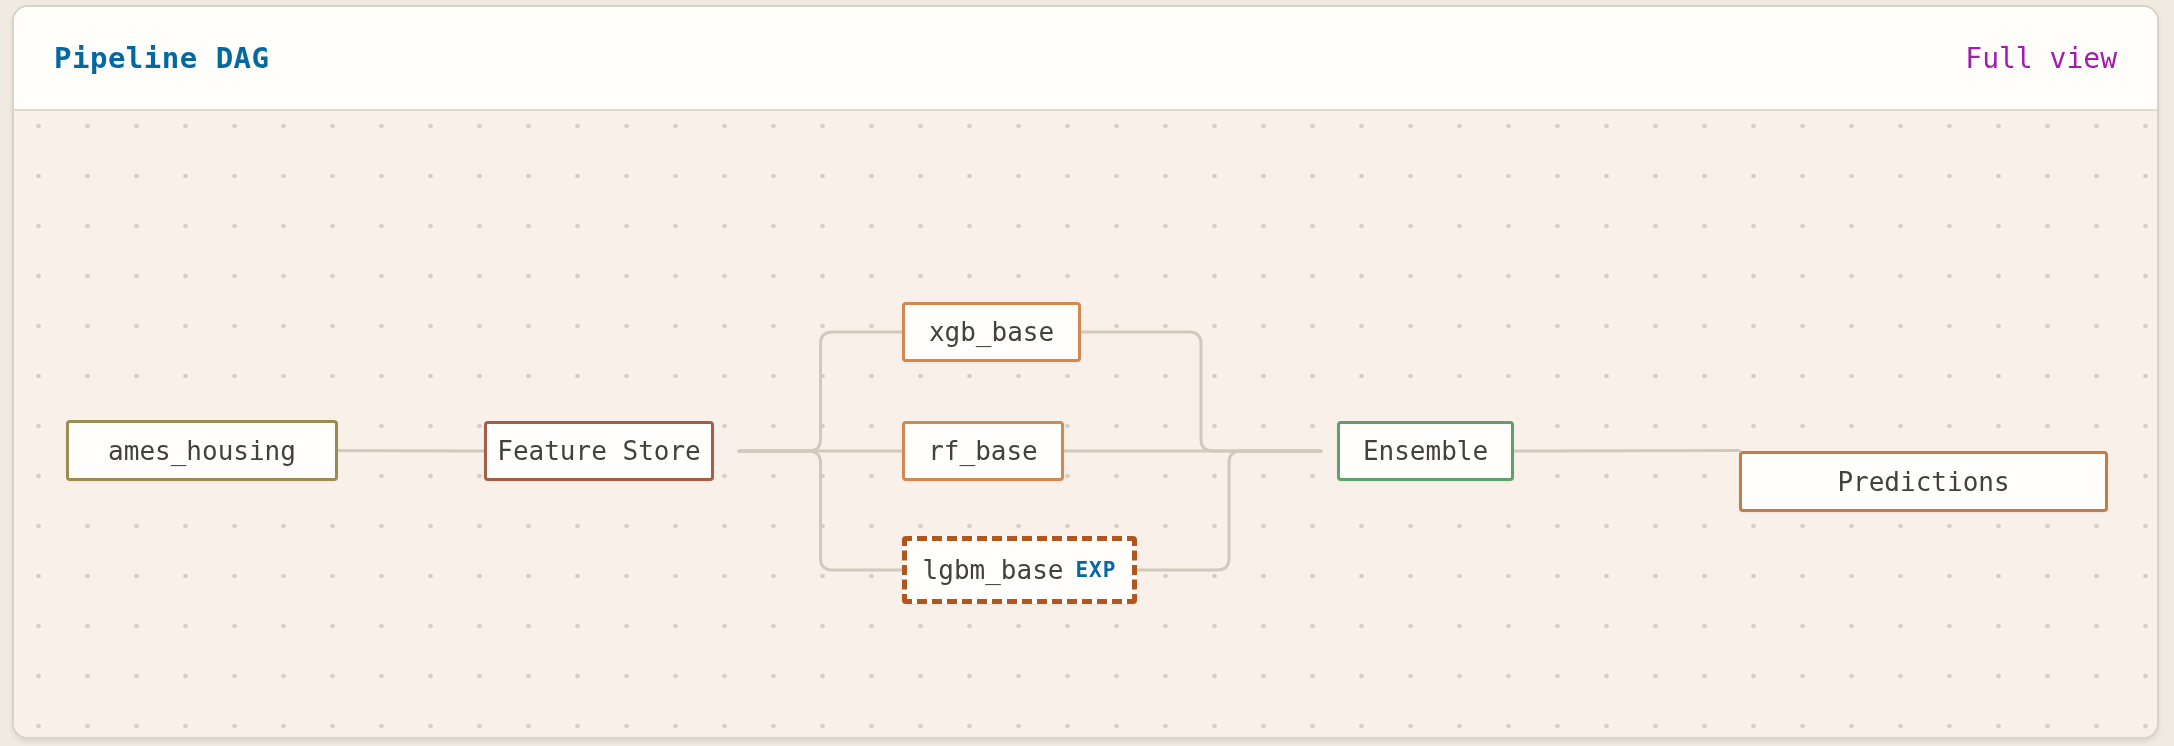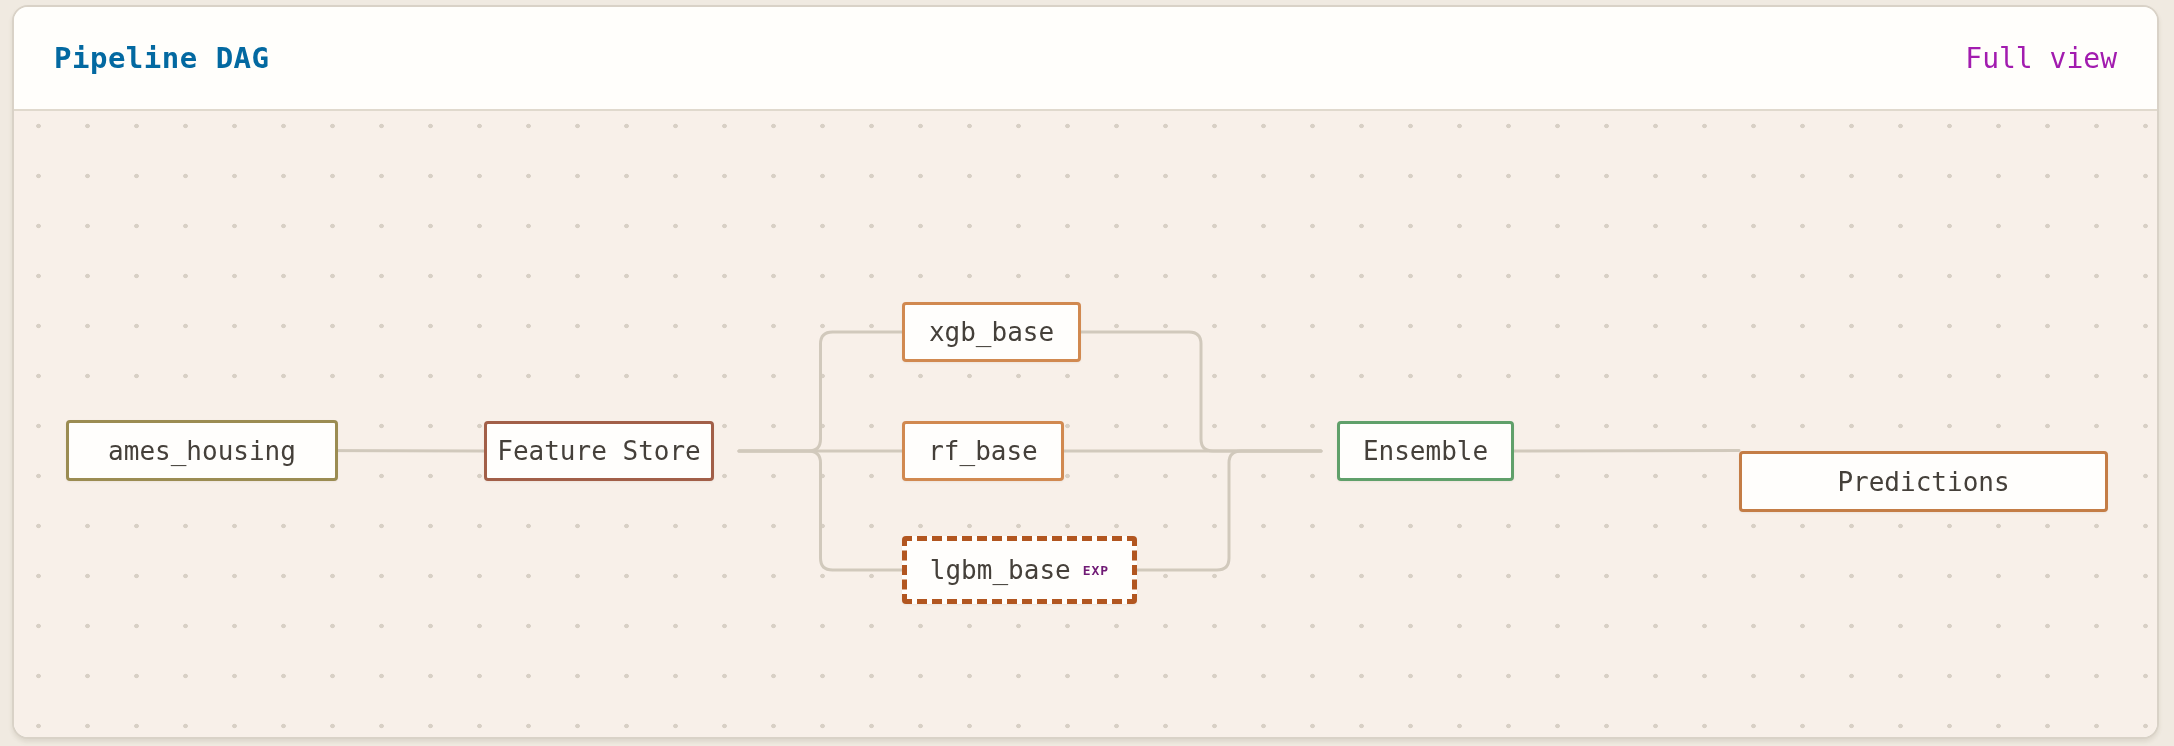--- a/index.html
+++ b/index.html
@@ -45,21 +45,21 @@
     position:absolute;z-index:2;
     background:#fffefc;
     border-radius:4px;
     box-sizing:border-box;
     display:flex;align-items:center;justify-content:center;
     font-size:26px;color:#45403a;
     cursor:pointer;
     box-shadow:0 1px 2px rgba(120,100,80,.08);
   }
   .node-badge{
-    font-size:13px;font-weight:bold;color:#701a75;
+    font-size:21px;font-weight:bold;color:#0369a1;
     margin-left:12px;letter-spacing:1px;align-self:center;
   }
 </style>
 </head>
 <body>
 
 <div class="card">
   <div class="card-header">
     <div class="card-title">Pipeline DAG</div>
     <a class="full-view-link">Full view</a>

